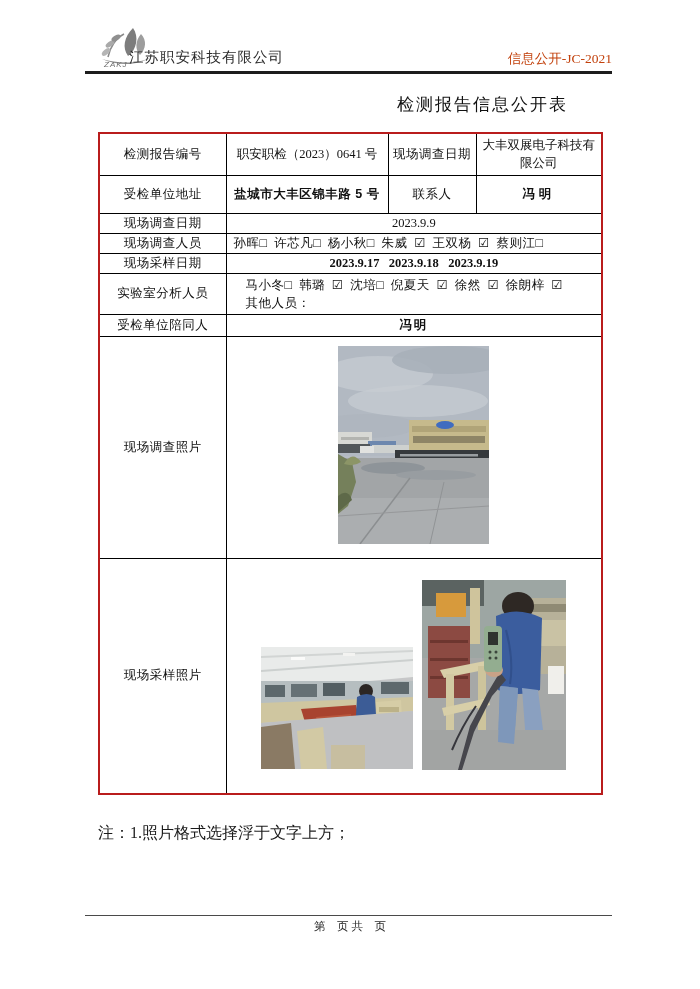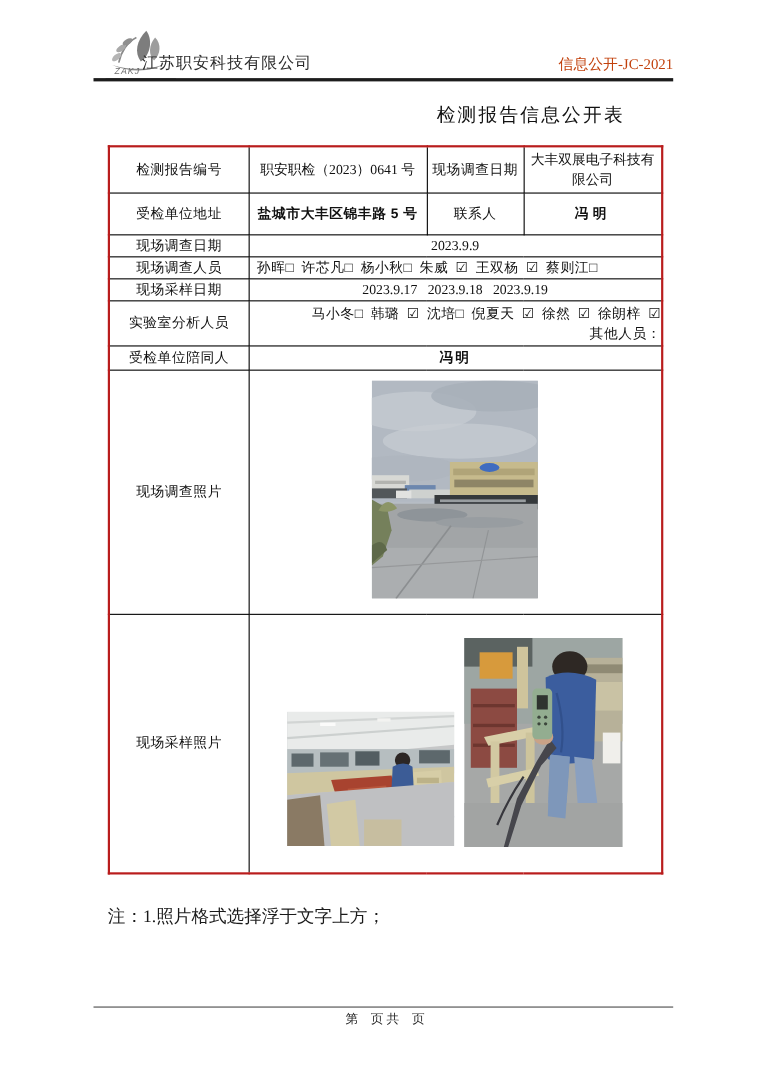--- a/index.html
+++ b/index.html
@@ -23,28 +23,28 @@
 
   
   table.report { position:absolute; left:98px; top:132px; width:503px;
                  border-collapse:collapse; table-layout:fixed; border:2px solid #b91c1c; }
   table.report td { border:1px solid #000; font-size:12.5px; vertical-align:middle;
                     color:#111; overflow:hidden; }
   .lbl { text-align:center; padding:1px 2px; letter-spacing:0.5px; }
   .lbl-long { letter-spacing:0; font-size:12px; }
   .val-center { text-align:center; }
   .val-left { padding-left:7px; letter-spacing:0.5px; word-spacing:3px; }
-  .pre { white-space:pre; }
+  .pre { white-space:pre;font-weight:bold; }
   .num { font-size:13px; }
   .wrapval { text-align:center; line-height:1.45; padding:2px 4px; }
   .addr { font-family:"Liberation Sans","DejaVu Sans",sans-serif; font-weight:bold;
           font-size:13px; text-align:center; letter-spacing:0.5px; }
   .contact-big { font-weight:bold; font-size:16px; letter-spacing:4px; text-align:center; }
   .escort { font-weight:bold; font-size:13px; letter-spacing:2px; text-align:center; }
-  .lab-cell { padding:2px 0 2px 19px; line-height:18px; letter-spacing:0.5px; word-spacing:3px;text-align:right; }
+  .lab-cell { padding:2px 0 2px 19px; line-height:18px; letter-spacing:0.5px; word-spacing:3px; }
   .photo-cell { text-align:center; }
   .photo2-wrap { position:relative; width:100%; height:232px; }
   .photo-abs { position:absolute; }
   .ph { display:inline-block; }
 
   
   .note { position:absolute; left:98px; top:823px; font-size:16px; color:#1a1a1a; }
   .footer-rule { position:absolute; left:85px; top:915px; width:527px; height:1px; background:#4a4a4a; }
   .footer-text { position:absolute; left:0; top:919px; width:700px; text-align:center;
                  font-size:11.5px; white-space:pre; color:#2b2b2b; }

